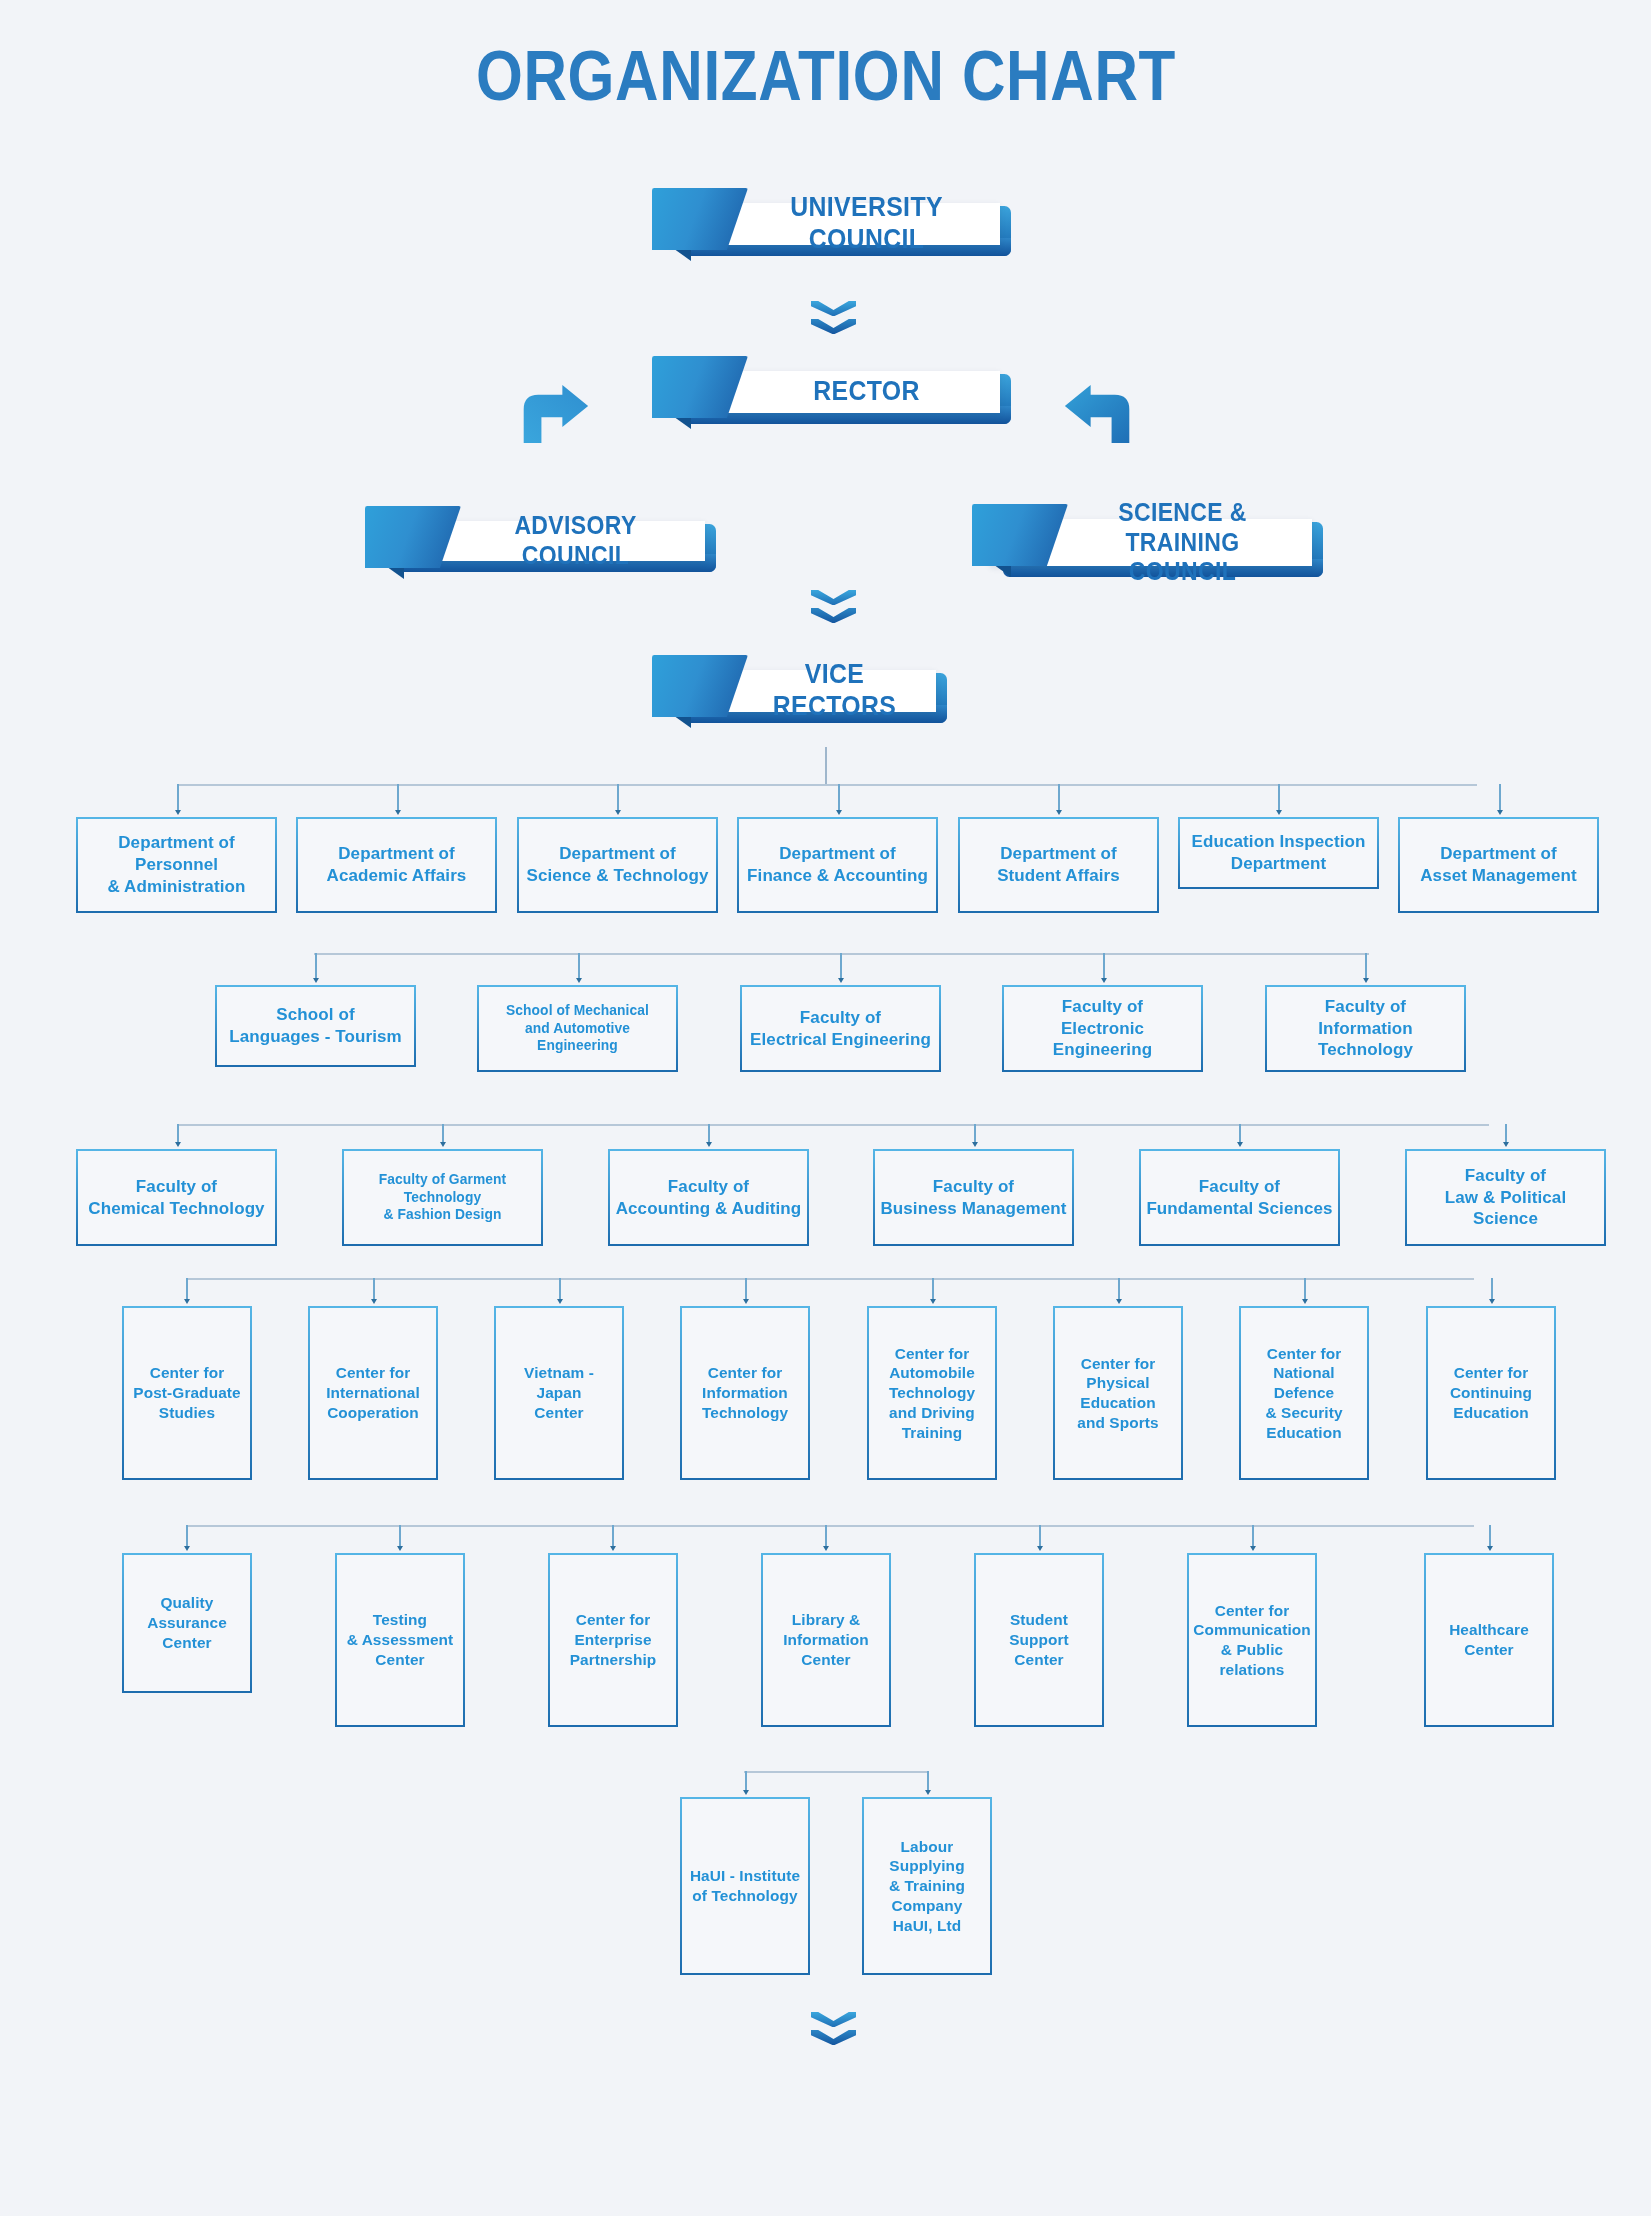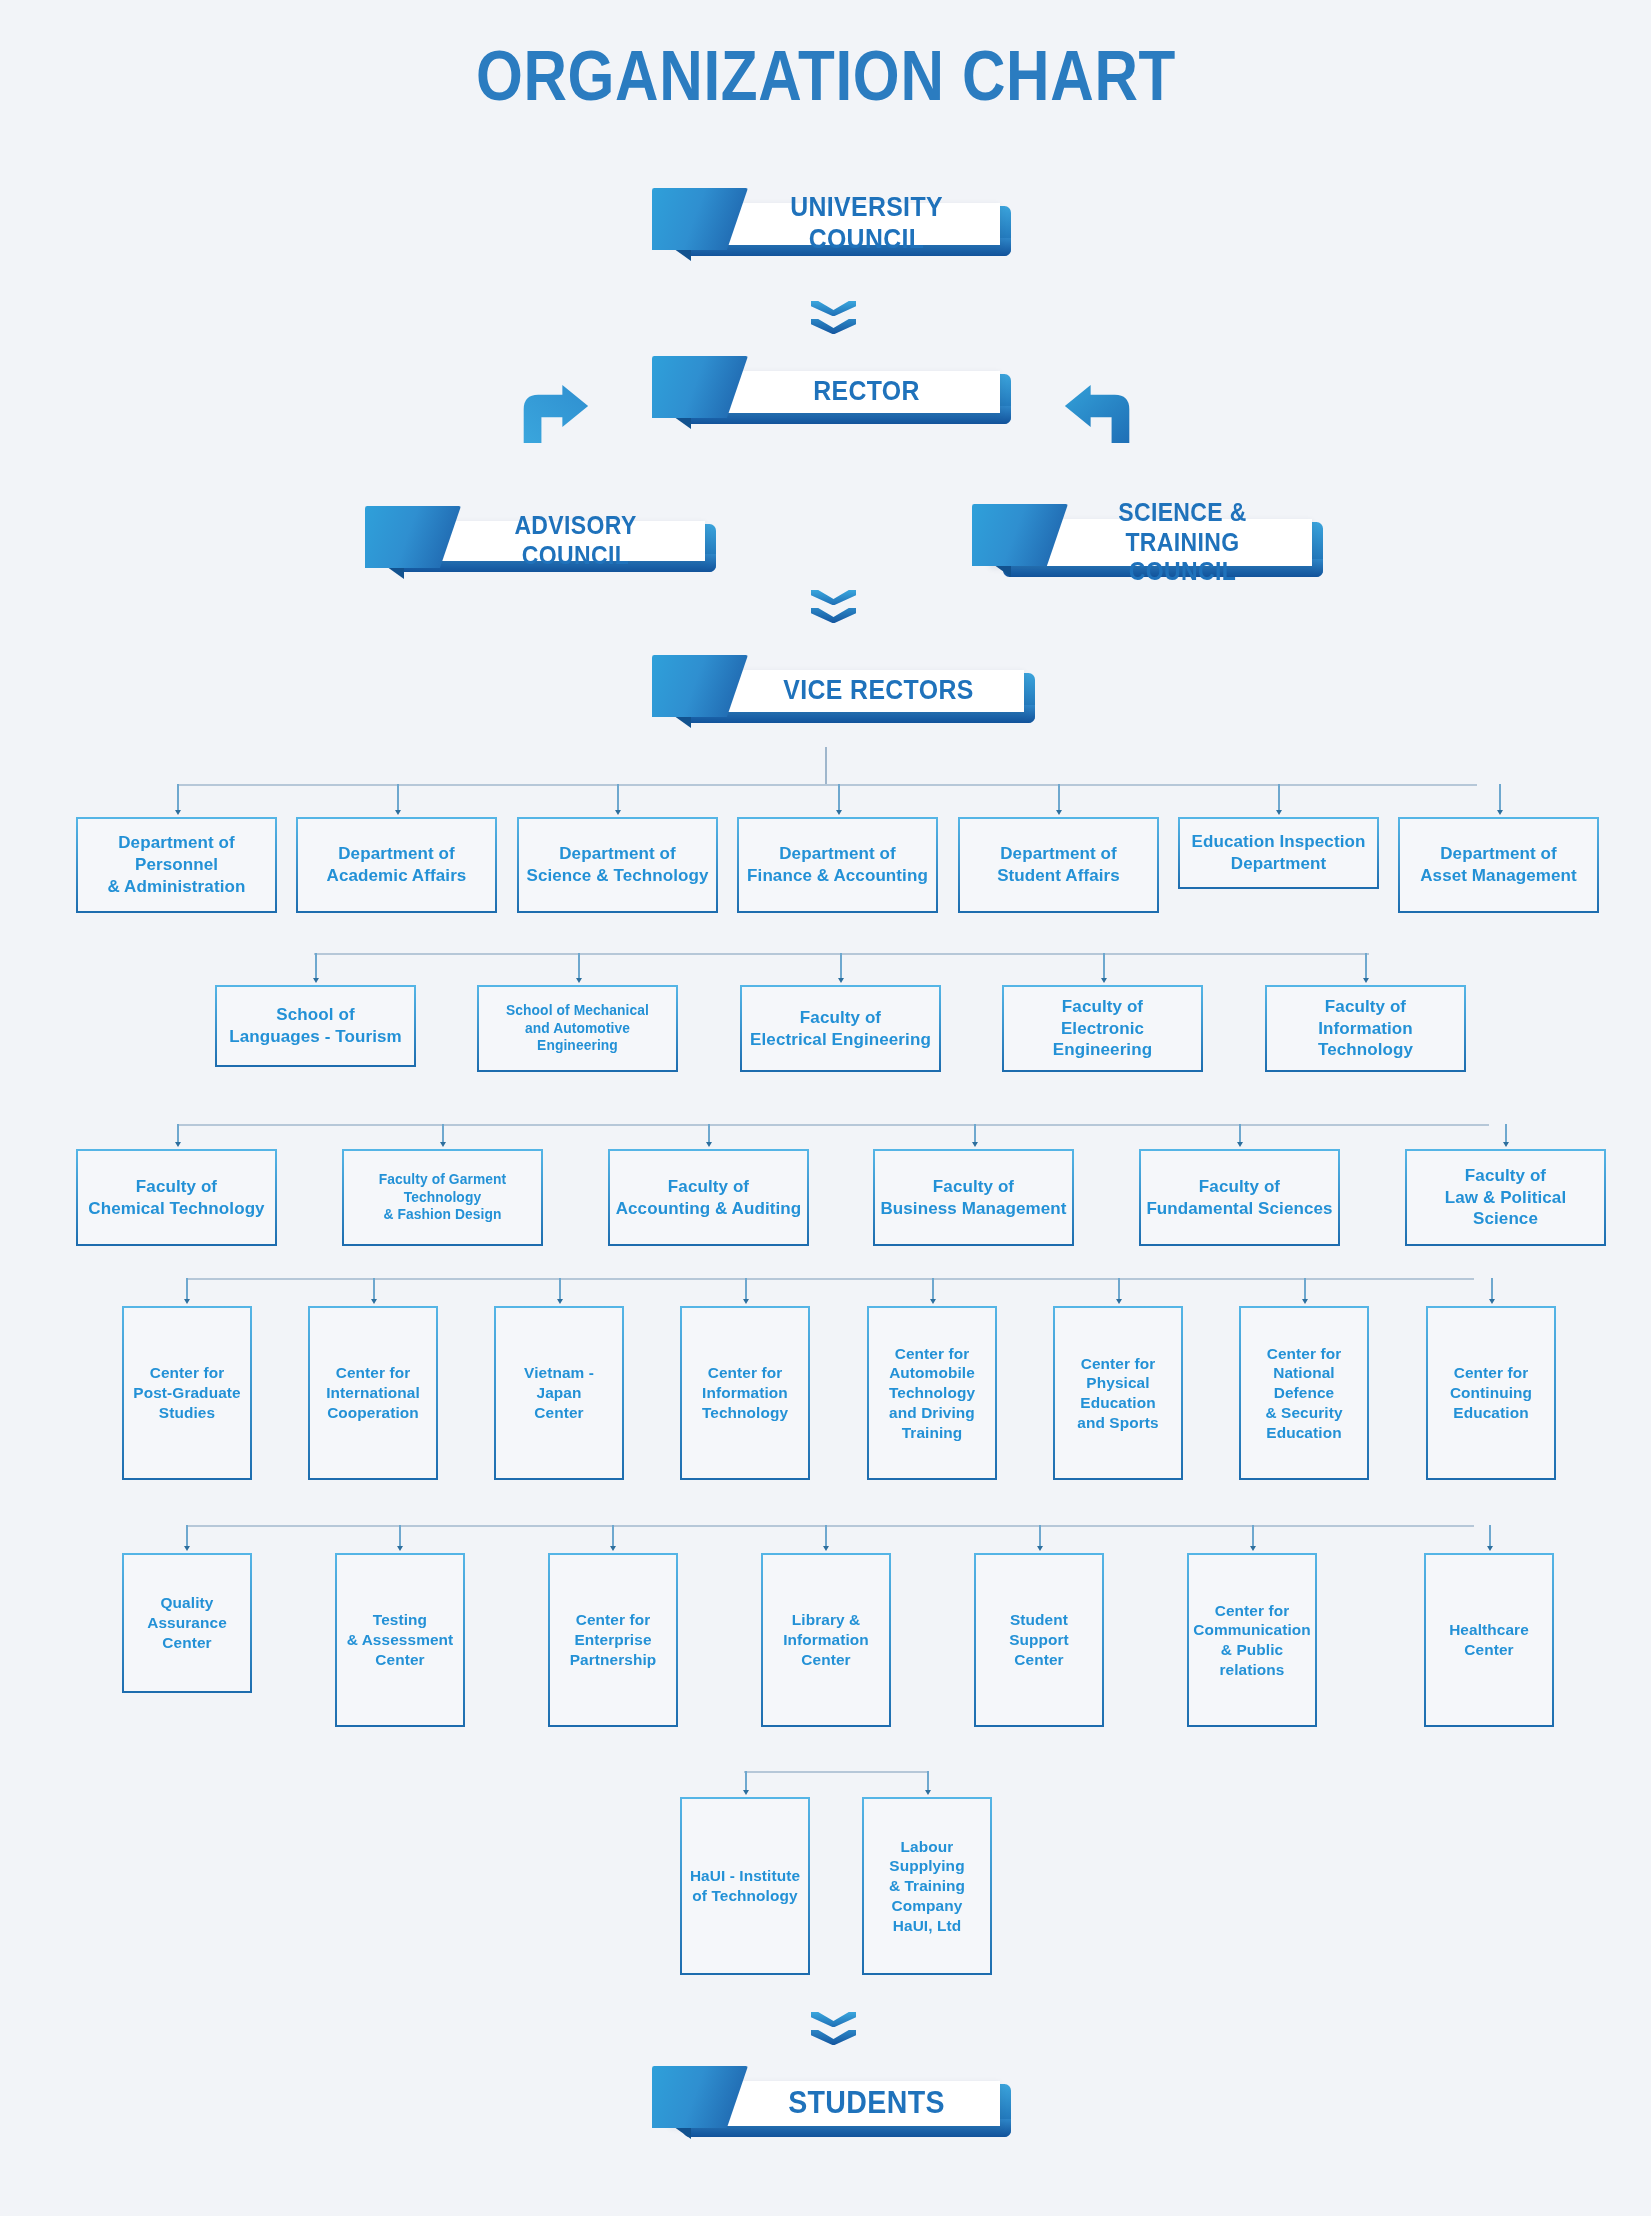--- a/index.html
+++ b/index.html
@@ -246,21 +246,21 @@
     <div class="bn-ribbon"></div>
     <div class="bn-label" style="white-space:pre-line;">SCIENCE &amp; TRAINING
 COUNCIL</div>
   </div>
 
   <div class="chev" style="left:811px; top:590px;">
     <span class="c1"></span>
       <span class="c2"></span>
   </div>
 
-  <div class="banner wide" style="left:652px; top:655px; width:372px; height:57px;">
+  <div class="banner wide" style="left:652px; top:655px; width:284px; height:57px;">
     <div class="bn-shadow-r"></div>
     <div class="bn-shadow-b"></div>
     <div class="bn-white"></div>
     <div class="bn-tail"></div>
     <div class="bn-ribbon"></div>
     <div class="bn-label">VICE RECTORS</div>
   </div>
 
   <div class="conn-v" style="left:825px; top:747px; height:39px;"></div>
 
@@ -483,23 +483,15 @@
 Company
 HaUI, Ltd</div>
       </div>
     </div>
 
   <div class="chev" style="left:811px; top:2012px;">
     <span class="c1"></span>
       <span class="c2"></span>
   </div>
 
-  <div class="banner wide" style="left:652px; top:2066px; width:348px; height:60px;">
-    <div class="bn-shadow-r"></div>
-    <div class="bn-shadow-b"></div>
-    <div class="bn-white"></div>
-    <div class="bn-tail"></div>
-    <div class="bn-ribbon"></div>
-    <div class="bn-label" style="font-size:31px;">STUDENTS</div>
-  </div>
 
 </div>
 
 
 </body></html>

